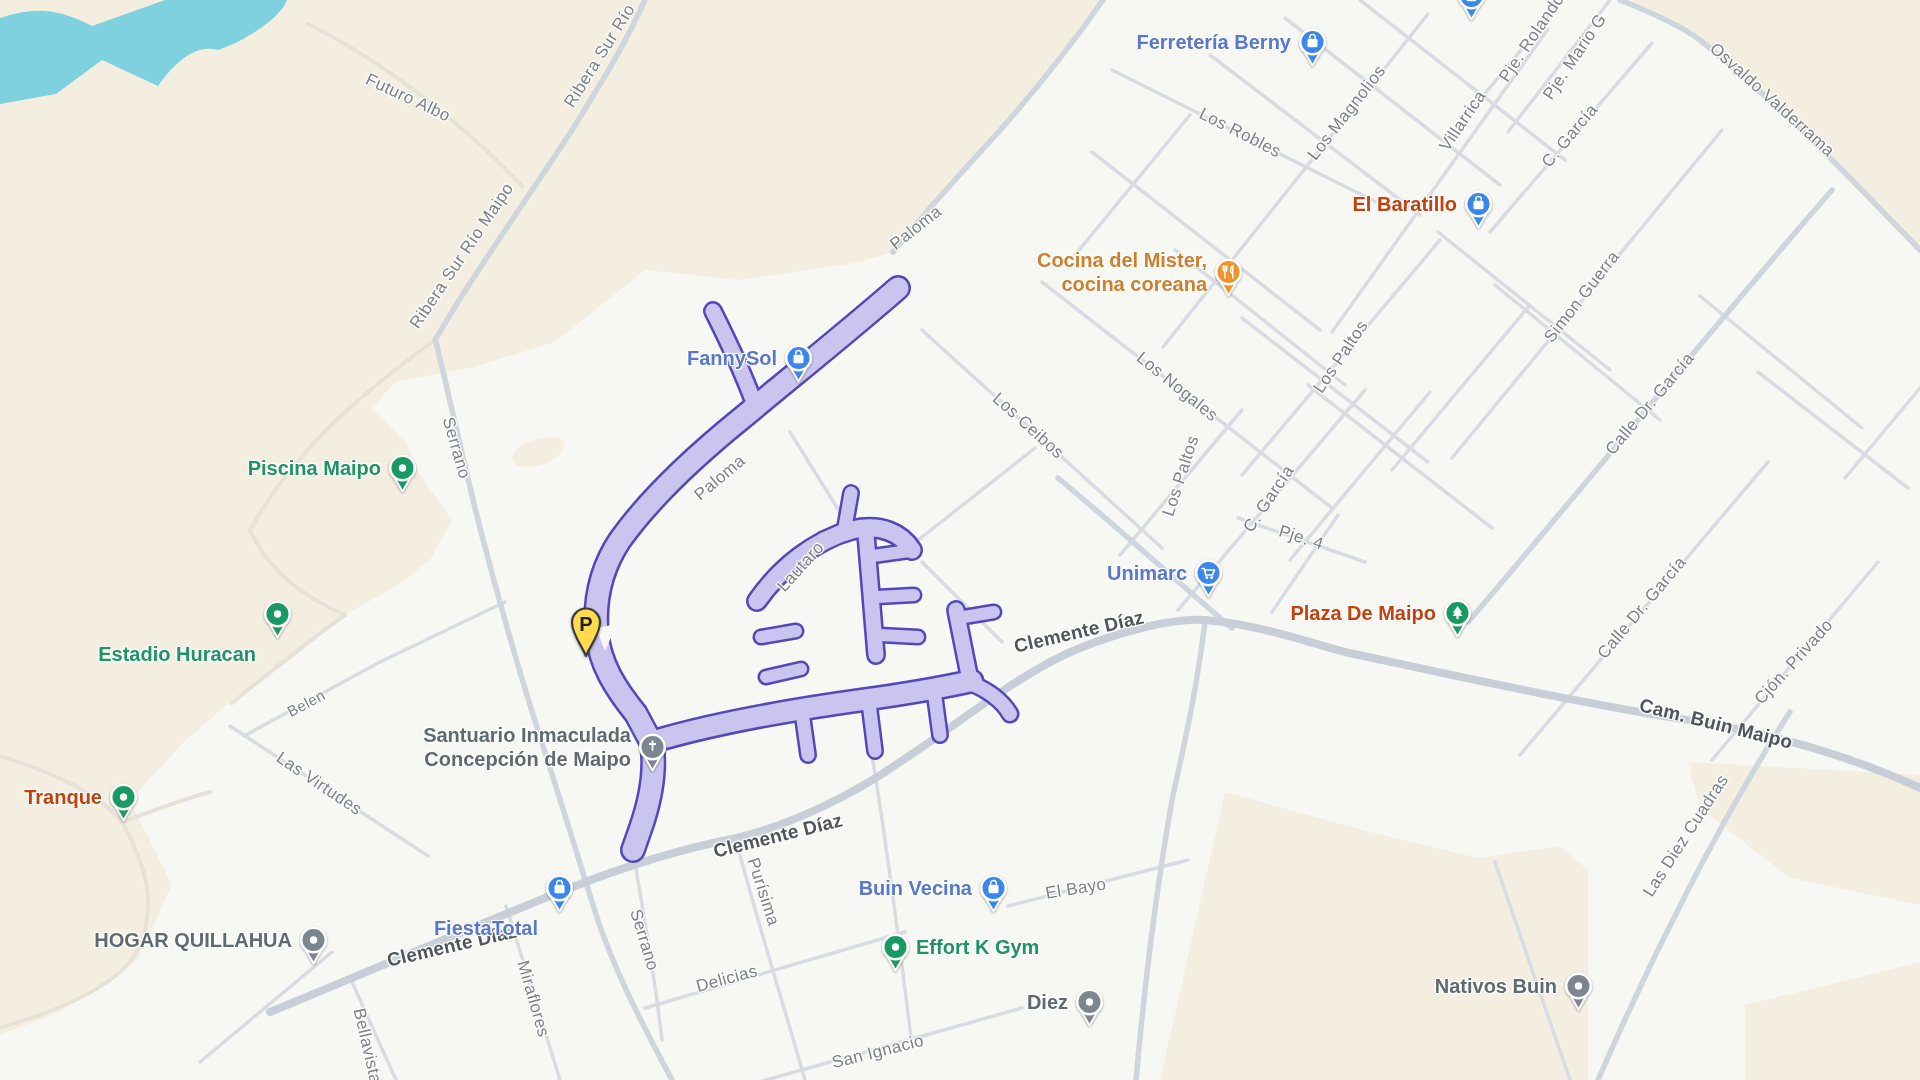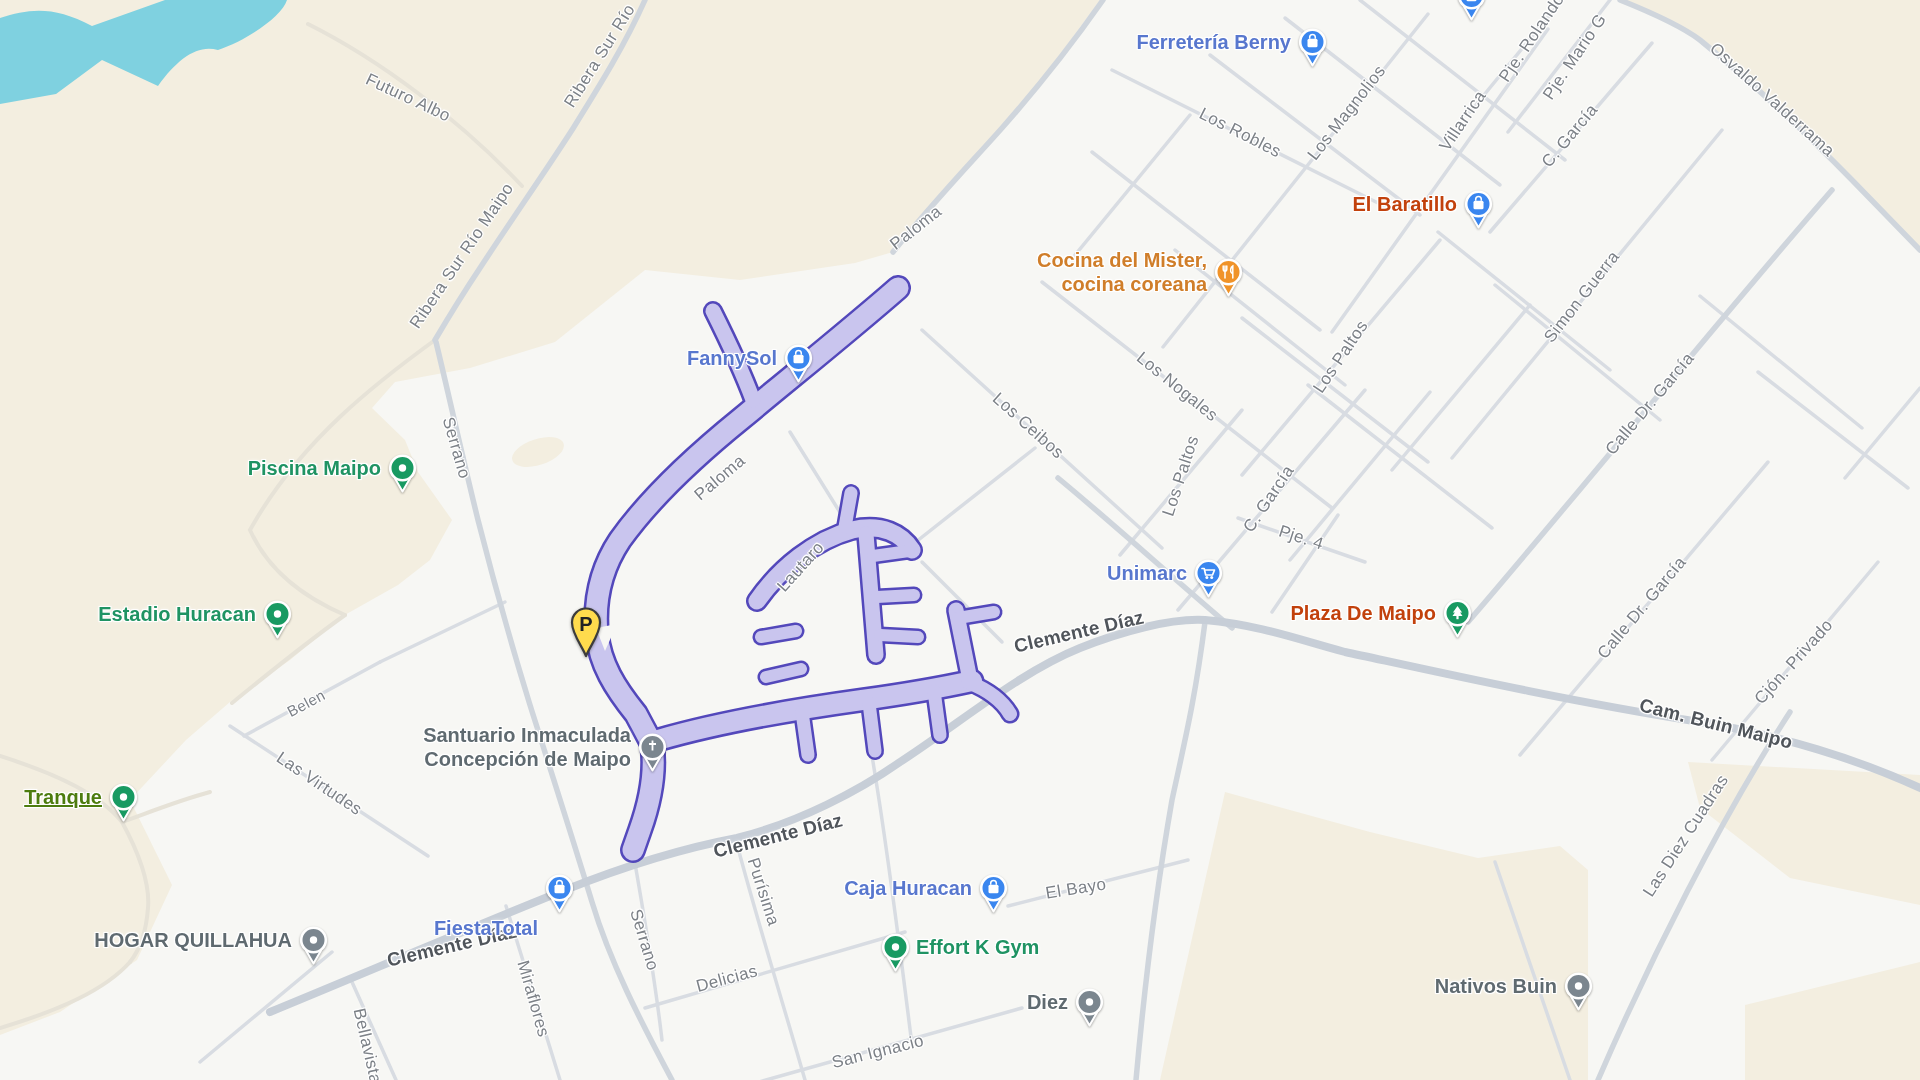--- a/index.html
+++ b/index.html
@@ -300,33 +300,33 @@
         </div>
       </div>
       <div class="poi" style="left: 277px; top: 614px;">
         <div class="pin"><svg width="31" height="40" viewBox="0 0 31 40">
             <path d="M15.5 38.5 L8 25.5 L23 25.5 Z" fill="#189A62" stroke="#fff" stroke-width="2" stroke-linejoin="round"></path>
             <circle cx="15.5" cy="15" r="12.3" fill="#189A62" stroke="#fff" stroke-width="2.6"></circle>
             <g transform="translate(15.5,15)" fill="#fff">
               <circle r="3.7"></circle>
             </g>
           </svg></div>
-        <div class="poi-label side-left" style="color: rgb(31, 147, 99);">
+        <div class="poi-label side-left" style="color: rgb(31, 147, 99); margin-top: 40px;">
           <div>Estadio Huracan</div>
         </div>
       </div>
       <div class="poi" style="left: 123px; top: 797px;">
         <div class="pin"><svg width="31" height="40" viewBox="0 0 31 40">
             <path d="M15.5 38.5 L8 25.5 L23 25.5 Z" fill="#189A62" stroke="#fff" stroke-width="2" stroke-linejoin="round"></path>
             <circle cx="15.5" cy="15" r="12.3" fill="#189A62" stroke="#fff" stroke-width="2.6"></circle>
             <g transform="translate(15.5,15)" fill="#fff">
               <circle r="3.7"></circle>
             </g>
           </svg></div>
-        <div class="poi-label side-left" style="color: #4d7c0f; text-decoration: underline;">
+        <div class="poi-label side-left" style="color: #c2410c;">
           <div>Tranque</div>
         </div>
       </div>
       <div class="poi" style="left: 313px; top: 940px;">
         <div class="pin"><svg width="31" height="40" viewBox="0 0 31 40">
             <path d="M15.5 38.5 L8 25.5 L23 25.5 Z" fill="#7B868F" stroke="#fff" stroke-width="2" stroke-linejoin="round"></path>
             <circle cx="15.5" cy="15" r="12.3" fill="#7B868F" stroke="#fff" stroke-width="2.6"></circle>
             <g transform="translate(15.5,15)" fill="#fff">
               <circle r="3.7"></circle>
             </g>
@@ -364,21 +364,21 @@
       <div class="poi" style="left: 993px; top: 888px;">
         <div class="pin"><svg width="31" height="40" viewBox="0 0 31 40">
             <path d="M15.5 38.5 L8 25.5 L23 25.5 Z" fill="#3A86EF" stroke="#fff" stroke-width="2" stroke-linejoin="round"></path>
             <circle cx="15.5" cy="15" r="12.3" fill="#3A86EF" stroke="#fff" stroke-width="2.6"></circle>
             <g transform="translate(15.5,15)" fill="#fff">
               <rect x="-5" y="-3.2" width="10" height="8.4" rx="1.5"></rect>
               <path d="M-2.8 -3.2 v-1.5 a2.8 2.8 0 0 1 5.6 0 v1.5" fill="none" stroke="#fff" stroke-width="1.5"></path>
             </g>
           </svg></div>
         <div class="poi-label side-left" style="color: rgb(88, 119, 206);">
-          <div>Caja Huracan</div>
+          <div>Buin Vecina</div>
         </div>
       </div>
       <div class="poi" style="left: 895px; top: 947px;">
         <div class="pin"><svg width="31" height="40" viewBox="0 0 31 40">
             <path d="M15.5 38.5 L8 25.5 L23 25.5 Z" fill="#189A62" stroke="#fff" stroke-width="2" stroke-linejoin="round"></path>
             <circle cx="15.5" cy="15" r="12.3" fill="#189A62" stroke="#fff" stroke-width="2.6"></circle>
             <g transform="translate(15.5,15)" fill="#fff">
               <circle r="3.7"></circle>
             </g>
           </svg></div>

